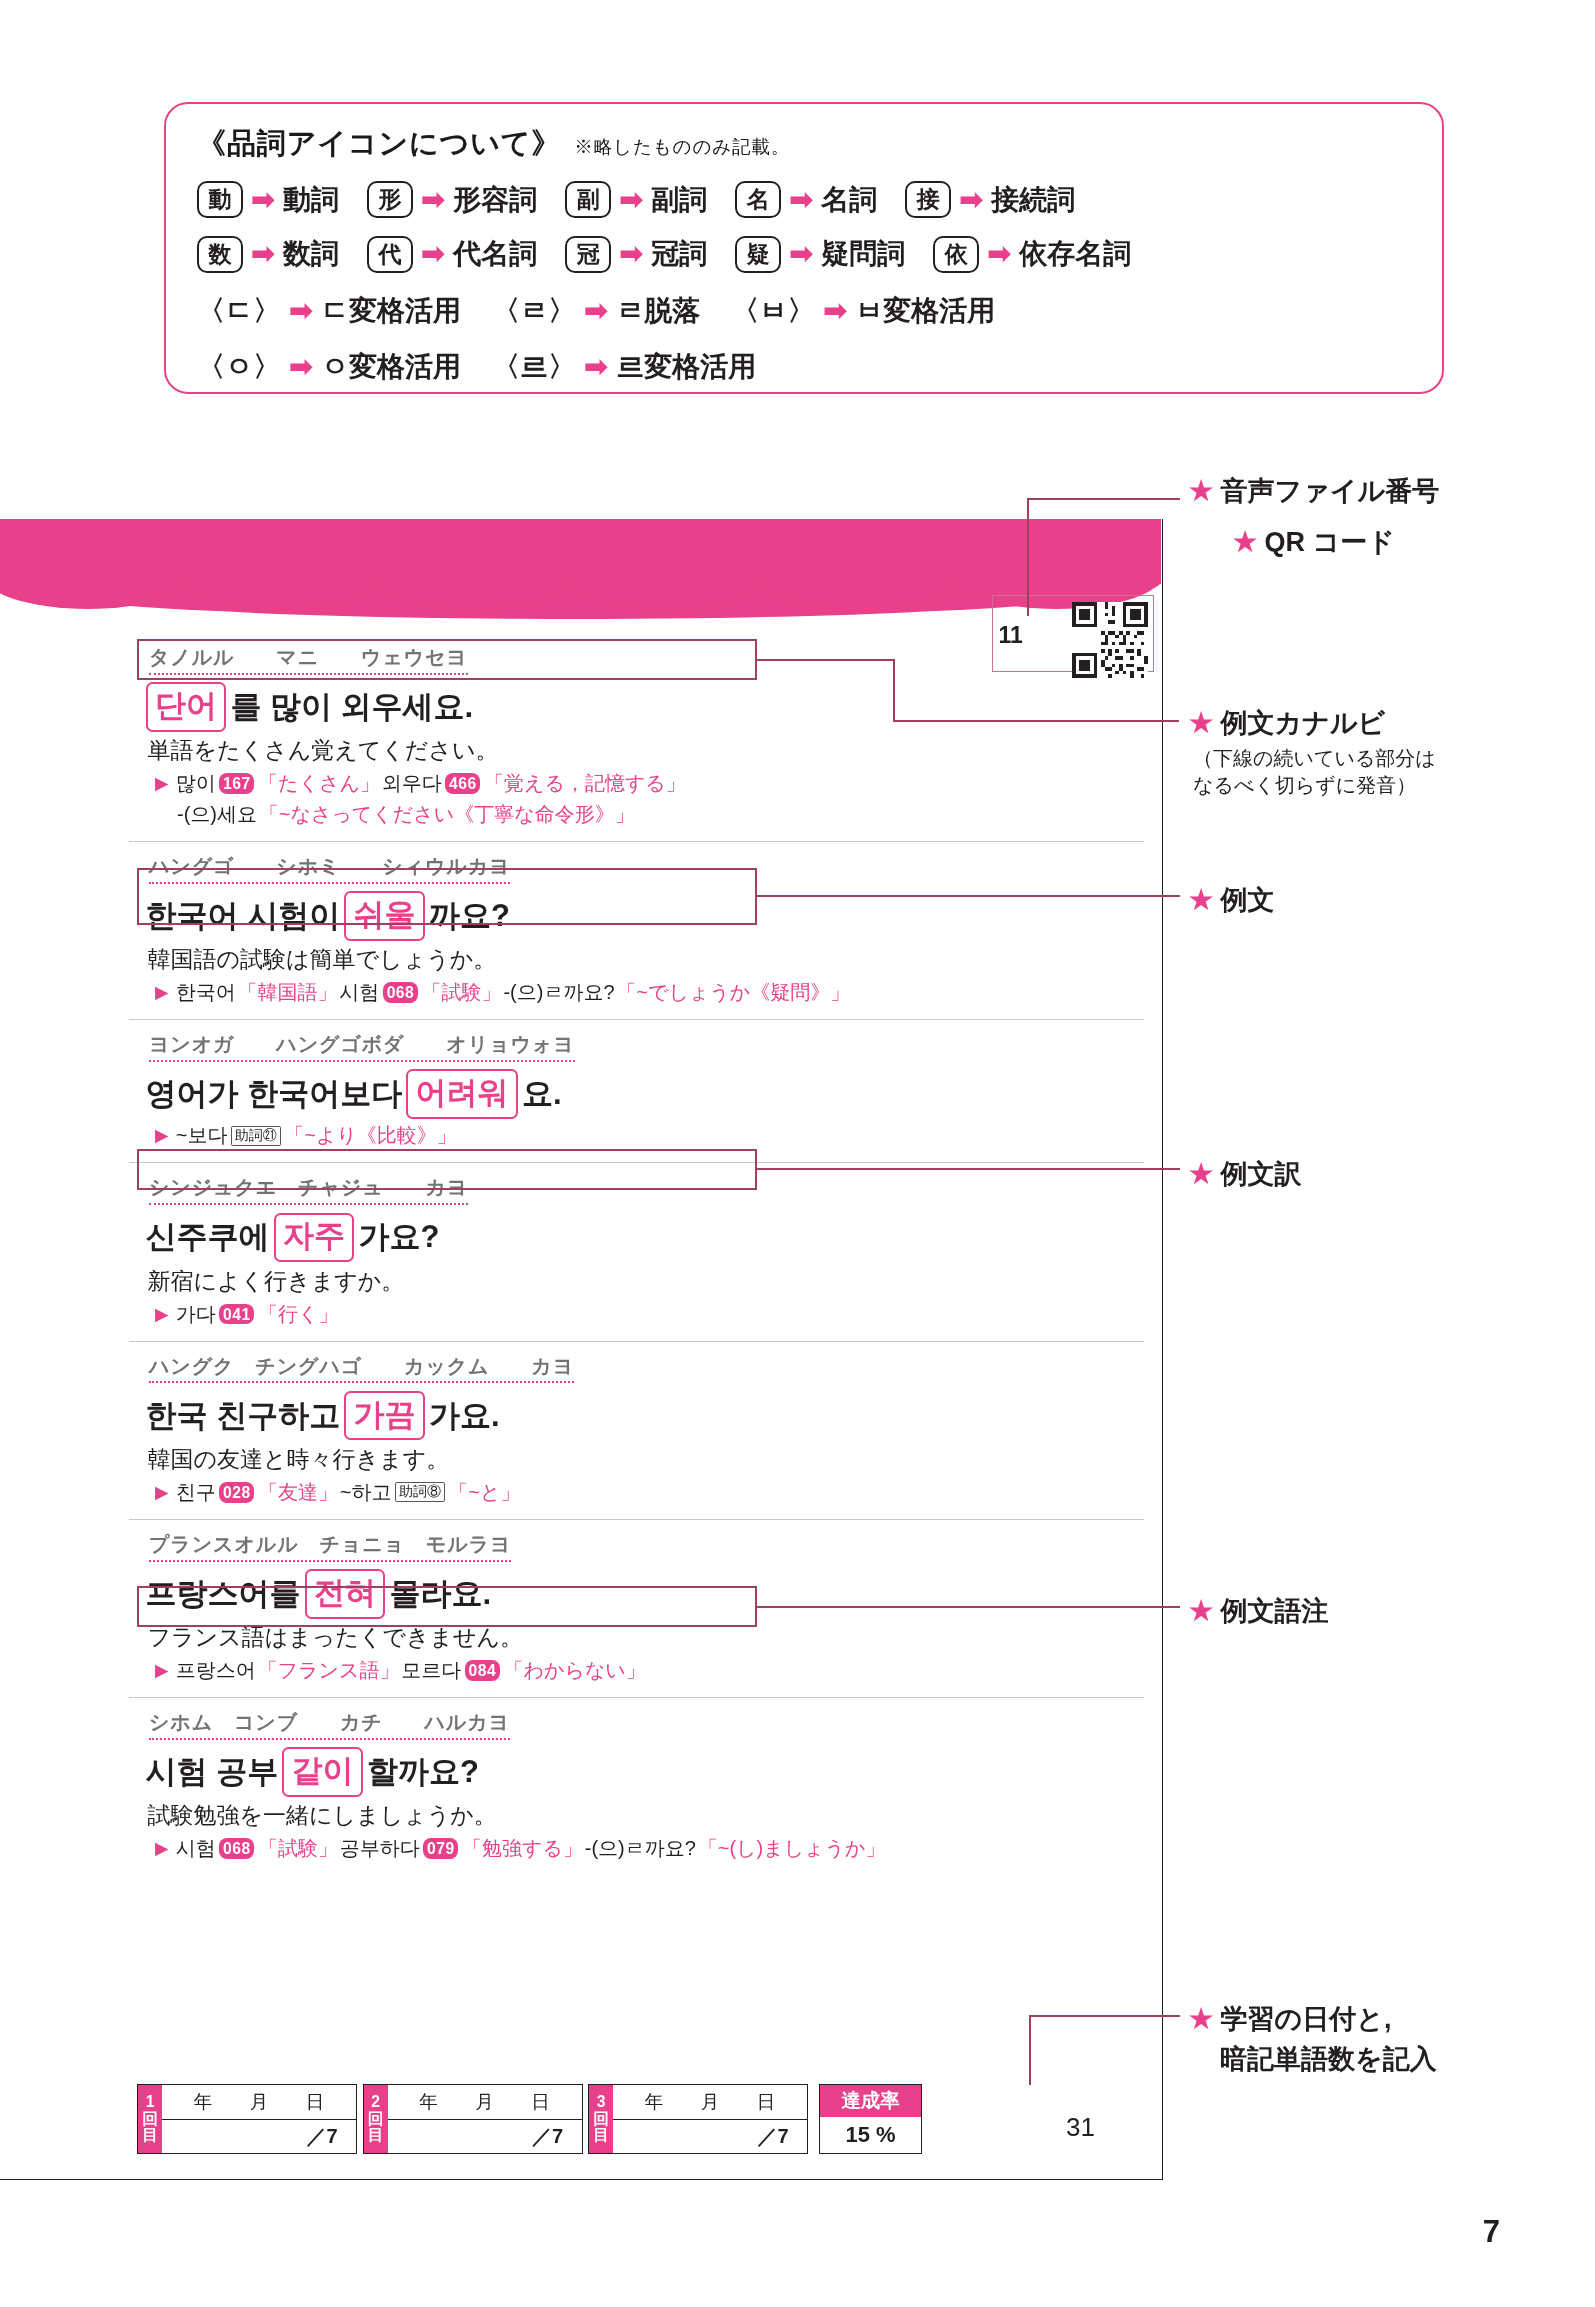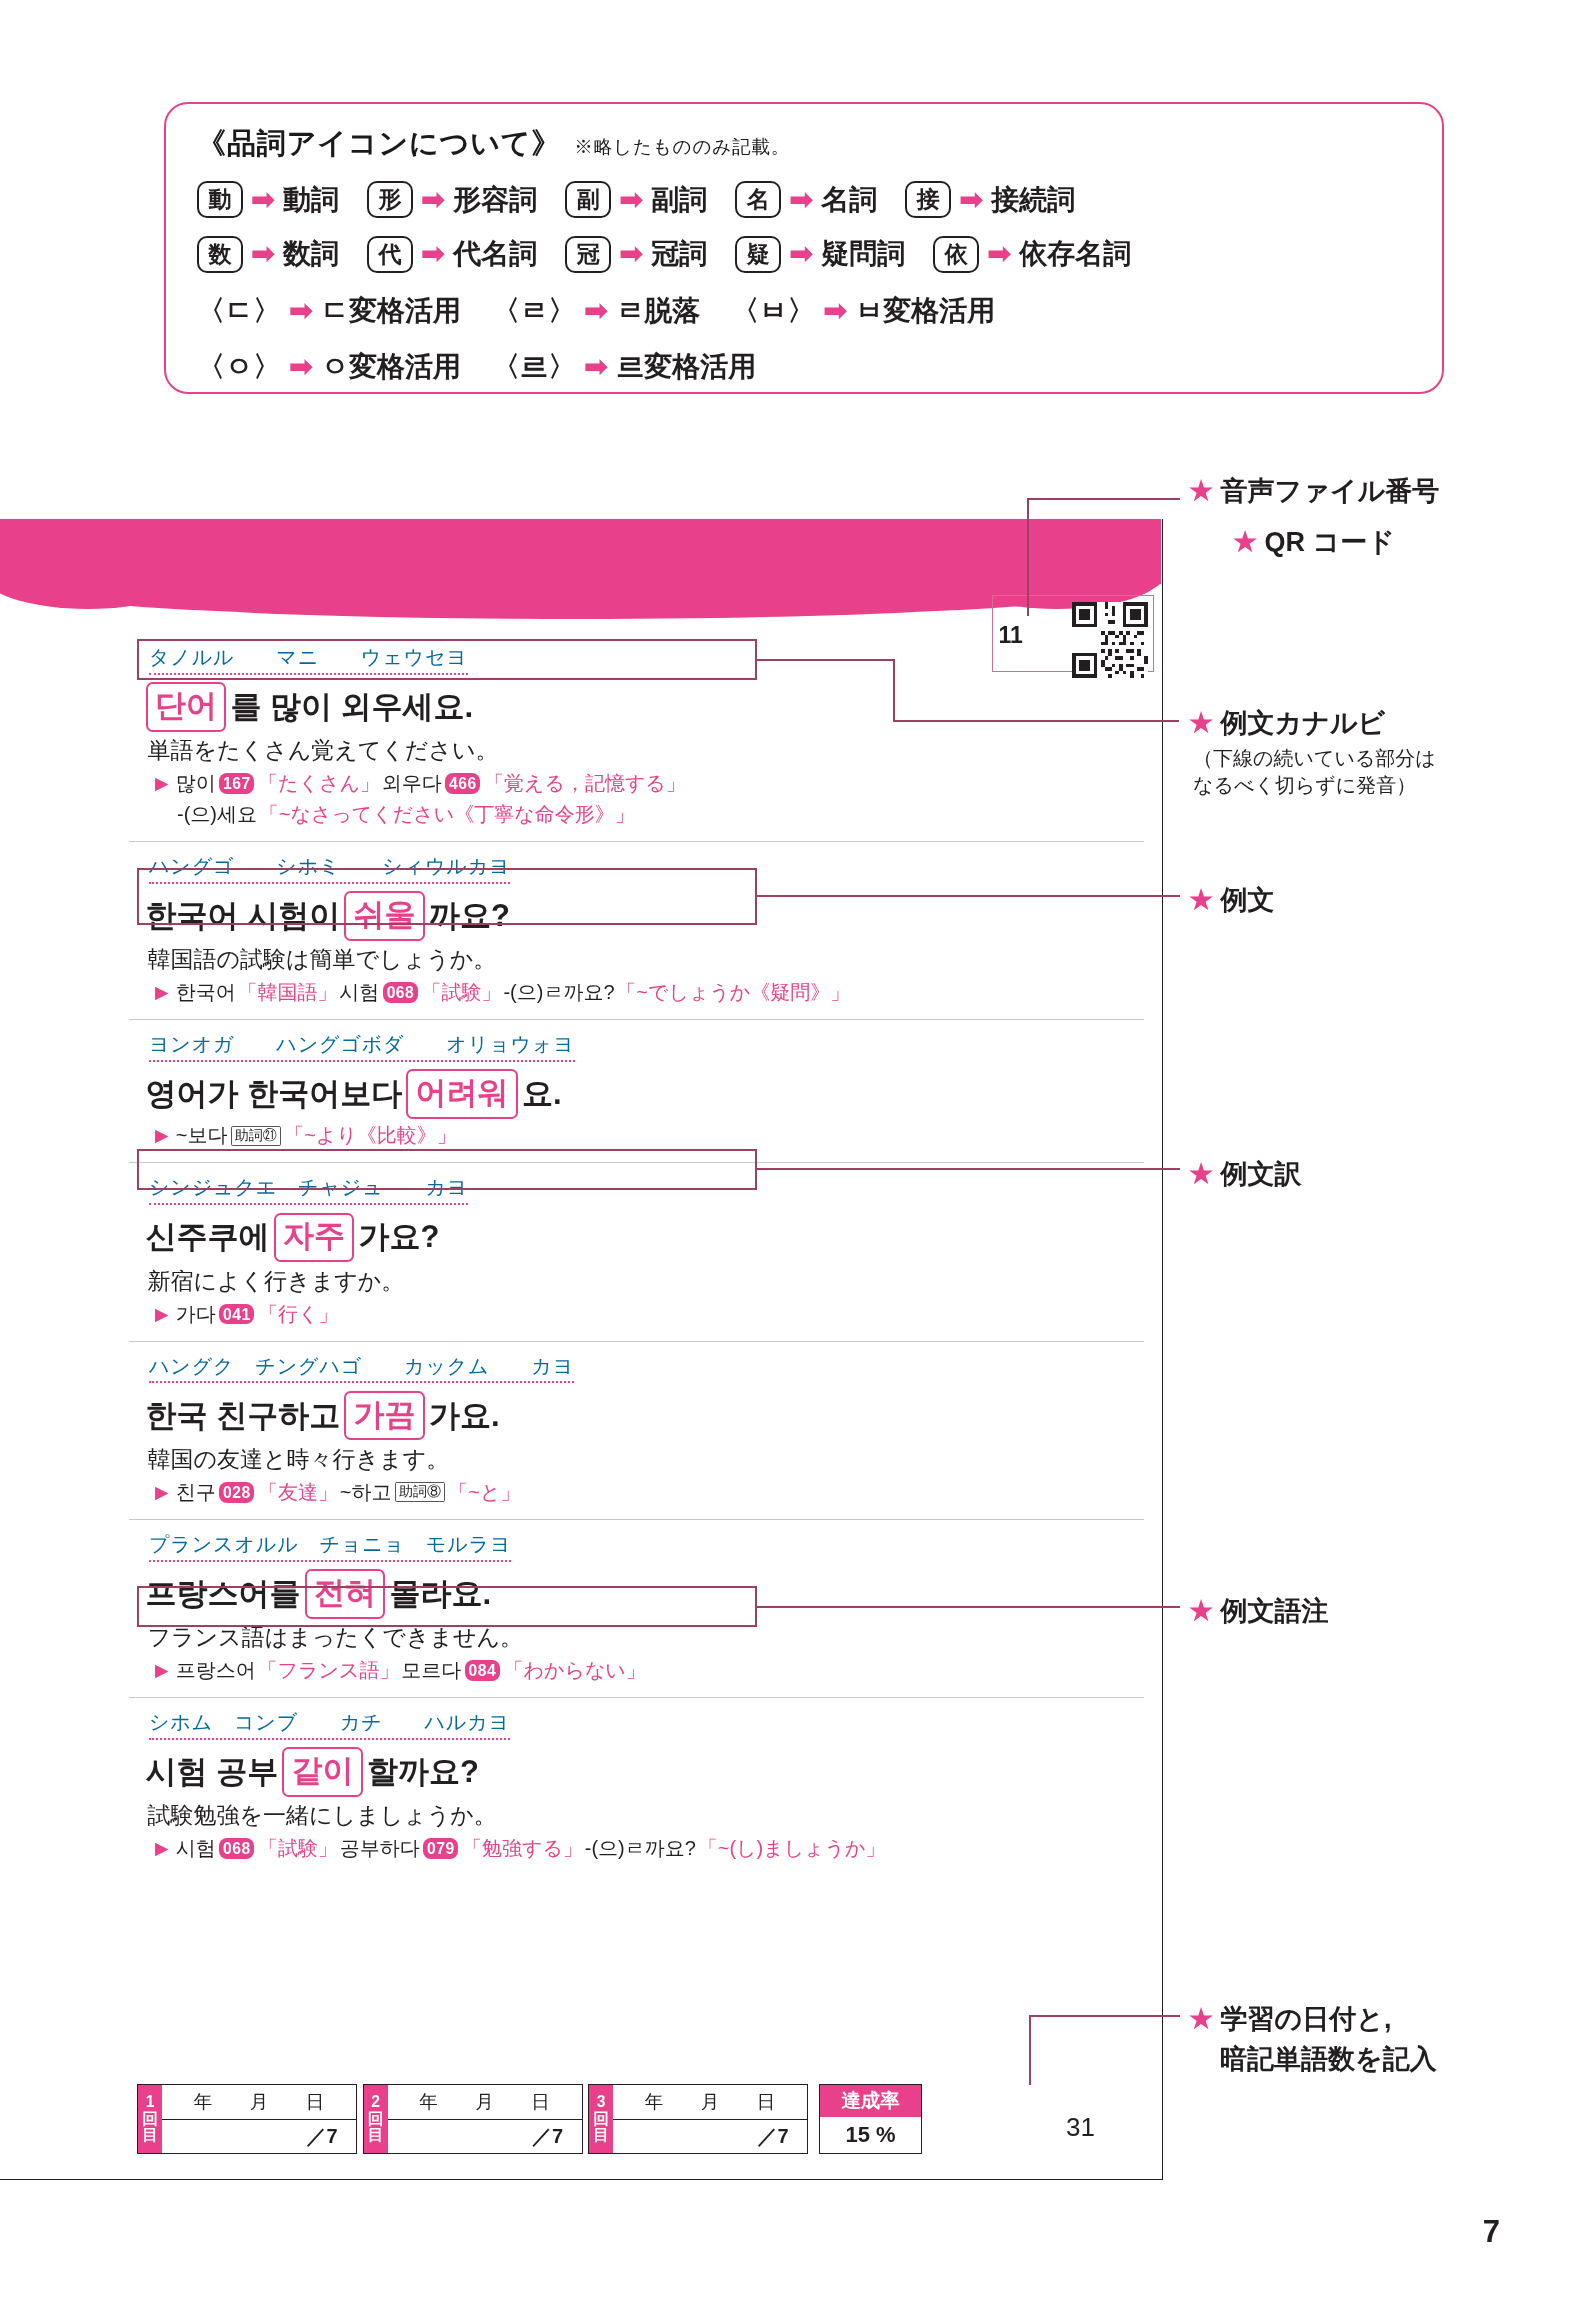--- a/index.html
+++ b/index.html
@@ -157,23 +157,23 @@
     top: 633px;
     width: 1015px;
   }
   .entry {
     border-top: 1.8px solid #c9c9c9;
     padding: 11px 0 13px 0;
   }
   .entry:first-child { border-top: none; }
 
   .kana-line {
-    color: #0369a1;
+    color: #737373;
     font-size: 20px;
-    font-weight: normal;
+    font-weight: bold;
     letter-spacing: 0.9px;
     margin-left: 20px;
     margin-bottom: 1.8px;
     border-bottom: 2.3px dotted #e8408a;
     display: inline-block;
     padding-bottom: 1.8px;
   }
   .kr-line {
     font-size: 31px;
     font-weight: bold;

